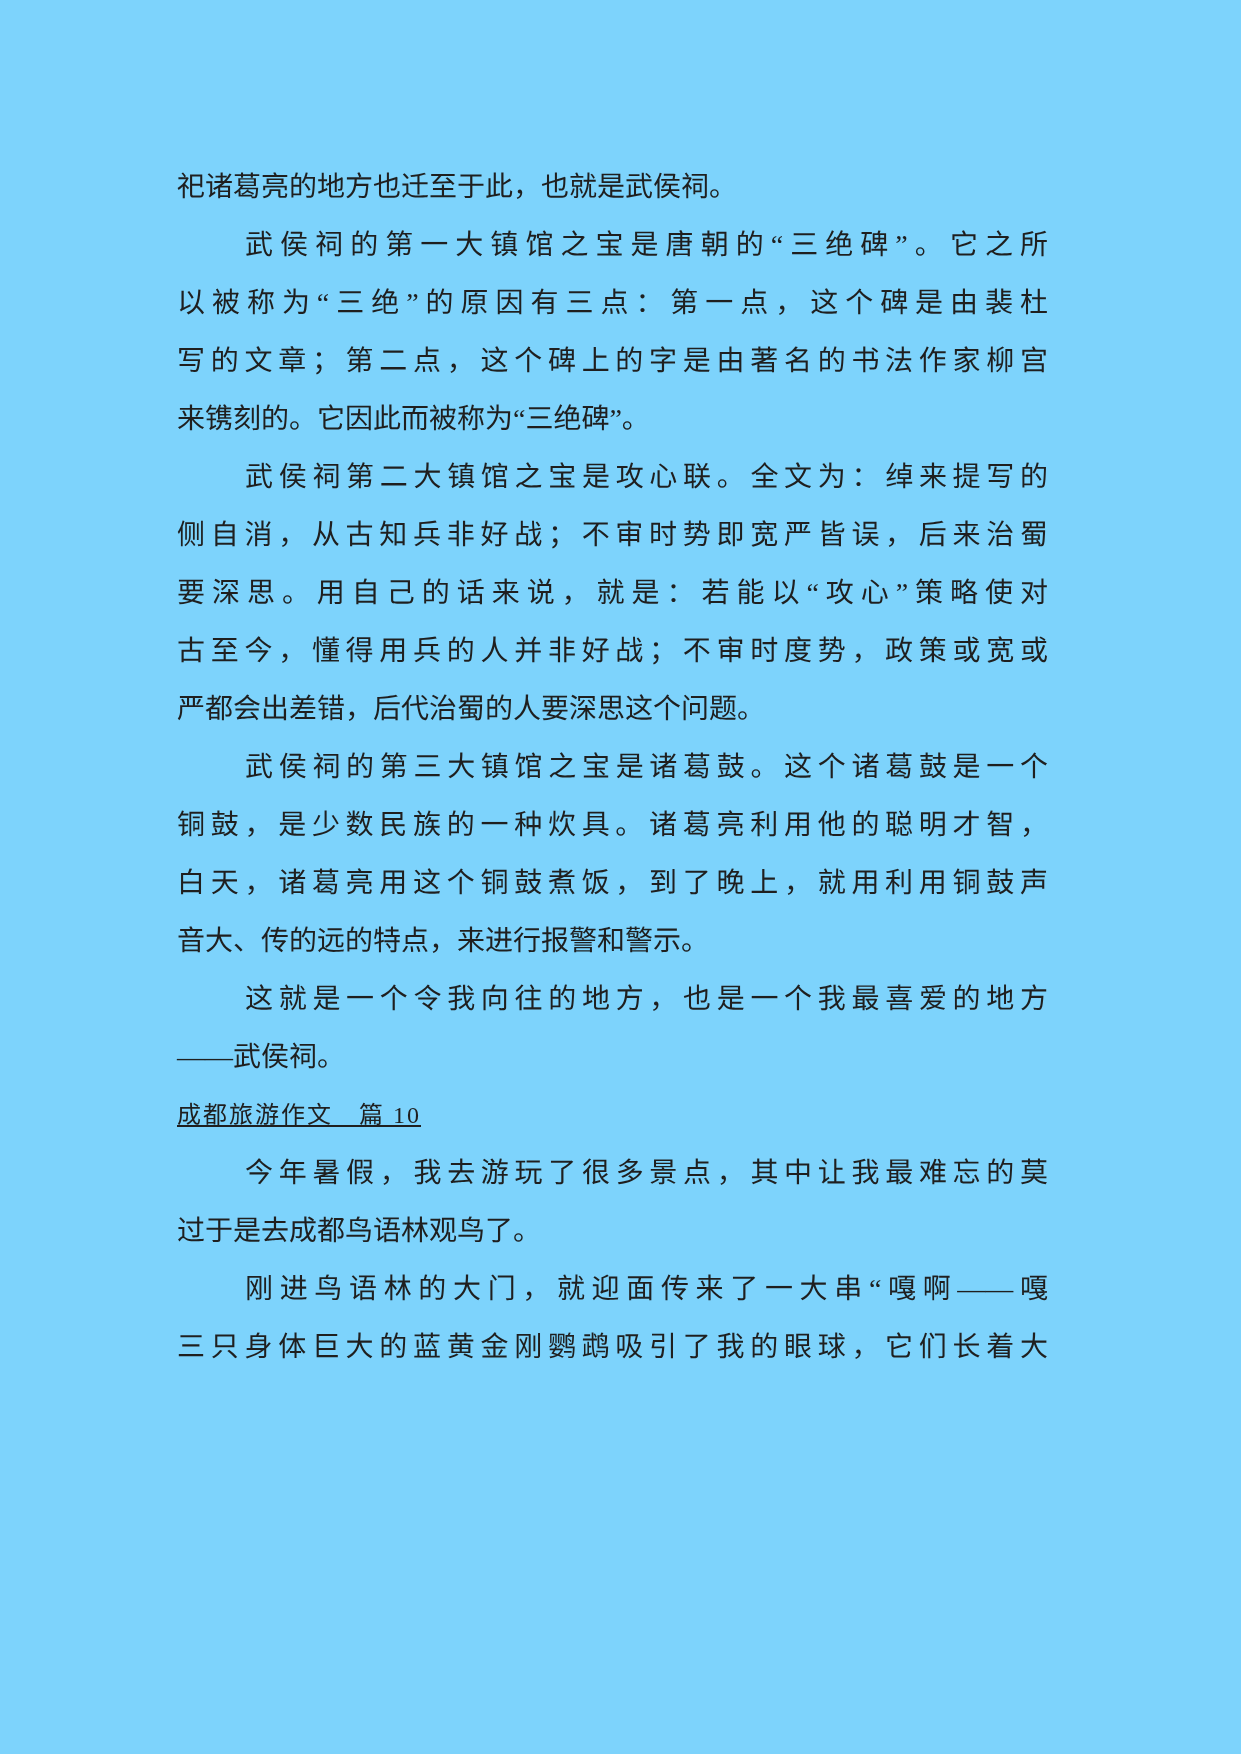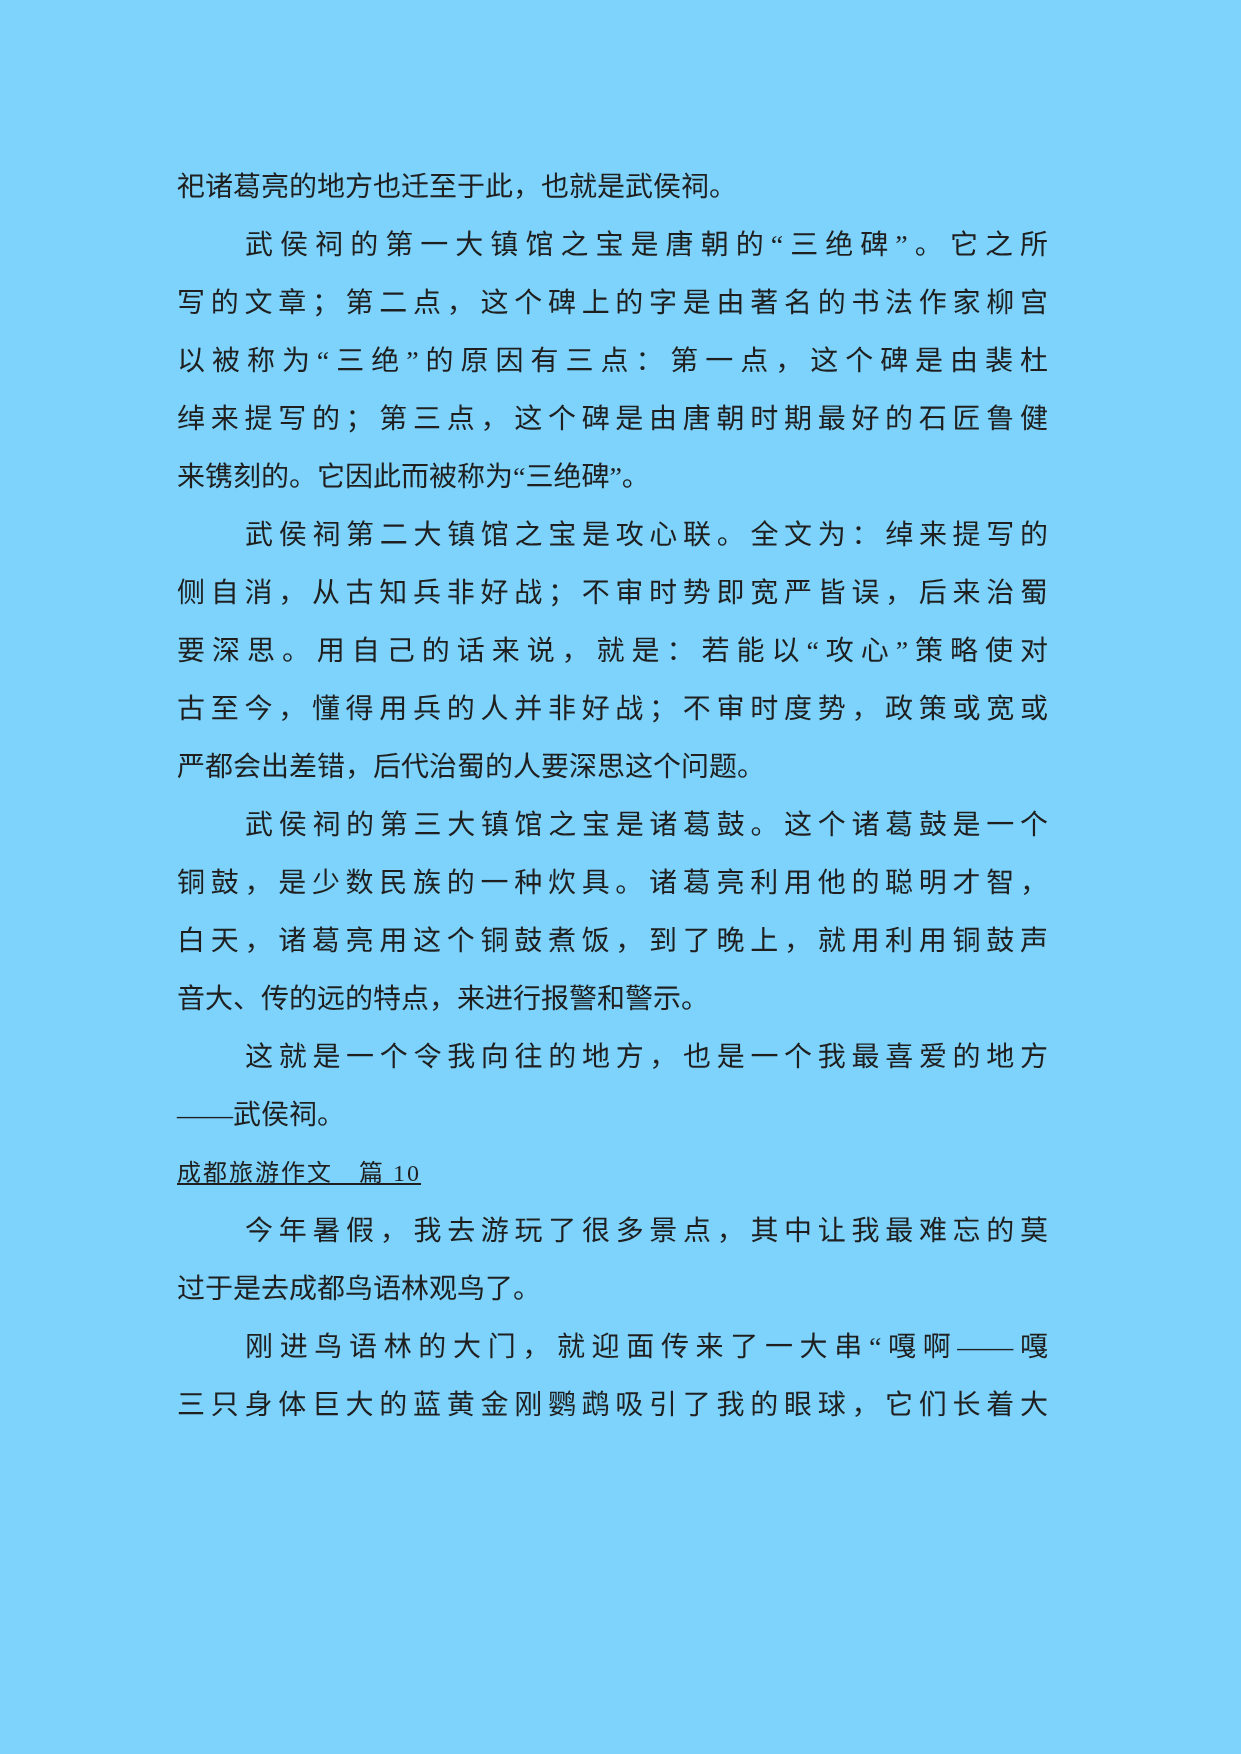--- a/index.html
+++ b/index.html
@@ -53,23 +53,22 @@
     text-decoration: underline;
   }
 </style>
 </head>
 <body>
 
 <div class="page">
   <div class="text-block">
       <div class="line">祀诸葛亮的地方也迁至于此，也就是武侯祠。</div>
       <div class="line justify indent">武侯祠的第一大镇馆之宝是唐朝的“三绝碑”。它之所</div>
+      <div class="line justify">以被称为“三绝”的原因有三点：第一点，这个碑是由裴杜</div>
       <div class="line justify">写的文章；第二点，这个碑上的字是由著名的书法作家柳宫</div>
-      <div class="line justify">以被称为“三绝”的原因有三点：第一点，这个碑是由裴杜</div>
-      <div class="line justify">绰来提写的；第三点，这个碑是由唐朝时期最好的石匠鲁健</div>
       <div class="line">来镌刻的。它因此而被称为“三绝碑”。</div>
       <div class="line justify indent">武侯祠第二大镇馆之宝是攻心联。全文为：绰来提写的</div>
       <div class="line justify">侧自消，从古知兵非好战；不审时势即宽严皆误，后来治蜀</div>
       <div class="line justify">要深思。用自己的话来说，就是：若能以“攻心”策略使对</div>
       <div class="line justify">古至今，懂得用兵的人并非好战；不审时度势，政策或宽或</div>
       <div class="line">严都会出差错，后代治蜀的人要深思这个问题。</div>
       <div class="line justify indent">武侯祠的第三大镇馆之宝是诸葛鼓。这个诸葛鼓是一个</div>
       <div class="line justify">铜鼓，是少数民族的一种炊具。诸葛亮利用他的聪明才智，</div>
       <div class="line justify">白天，诸葛亮用这个铜鼓煮饭，到了晚上，就用利用铜鼓声</div>
       <div class="line">音大、传的远的特点，来进行报警和警示。</div>

